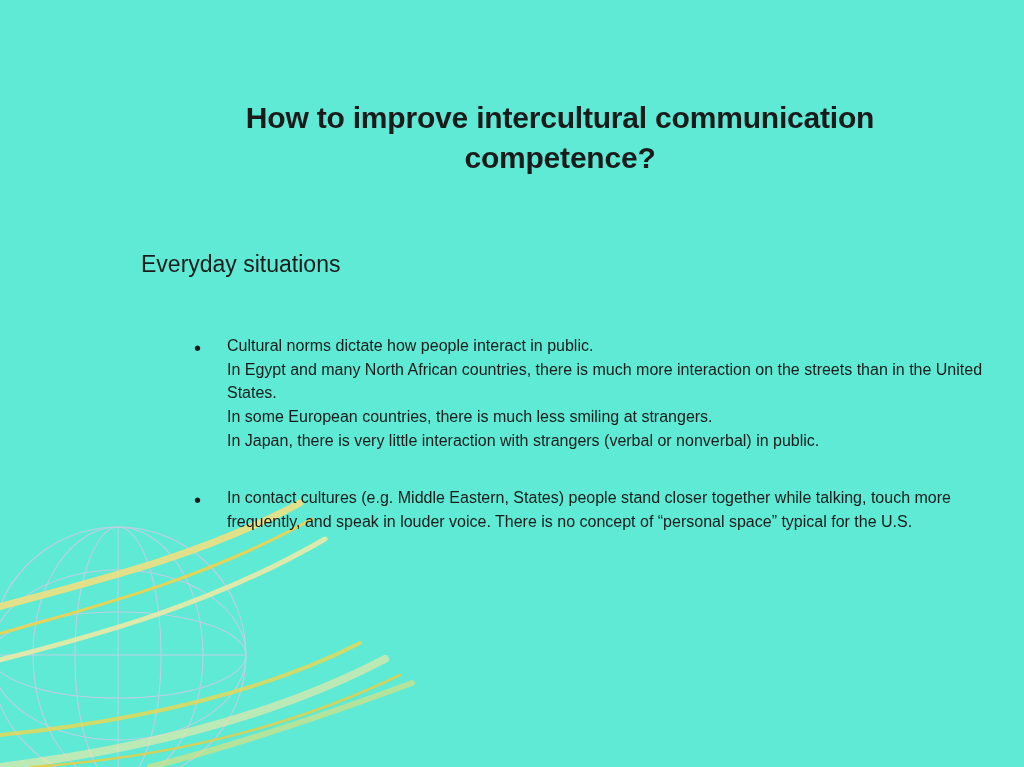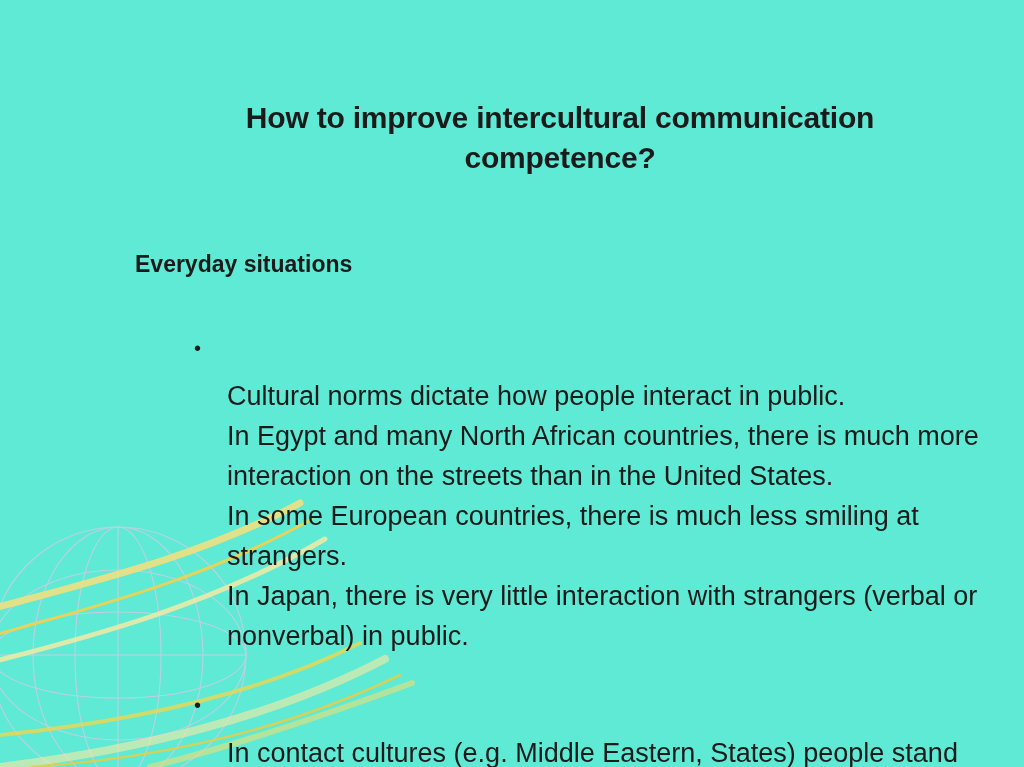--- a/index.html
+++ b/index.html
@@ -42,25 +42,24 @@
     text-align: center;
     font-size: 30px;
     font-weight: bold;
     line-height: 1.32;
     color: #1a1a1a;
     letter-spacing: -0.2px;
   }
   .subheading {
     position: absolute;
     top: 250px;
-    left: 87px;
+    left: 93px;
     font-size: 23px;
     color: #1a1a1a;
     line-height: 1.3;
-    font-weight: bold;
   }
   .bullets {
     position: absolute;
     top: 334px;
     left: 146px;
     width: 830px;
   }
   .bullet {
     position: relative;
     display: flex;
@@ -70,25 +69,24 @@
   .bullet-marker {
     flex: 0 0 auto;
     width: 33px;
     font-size: 20px;
     line-height: 1.48;
     color: #1a1a1a;
     text-align: left;
   }
   .bullet-text {
     flex: 1 1 auto;
-    font-size: 27px;
+    font-size: 16px;
     line-height: 1.48;
     color: #1a1a1a;
     white-space: pre-line;
-    margin-top: 43px;
   }
 </style>
 </head>
 <body>
 
 <div class="slide">
 
   <svg class="bg-art" viewBox="0 0 430 360" xmlns="http://www.w3.org/2000/svg">
     <g stroke="#c3cfe2" stroke-width="1.1" fill="none" opacity="0.95">
       <circle cx="118" cy="248" r="128"></circle>

